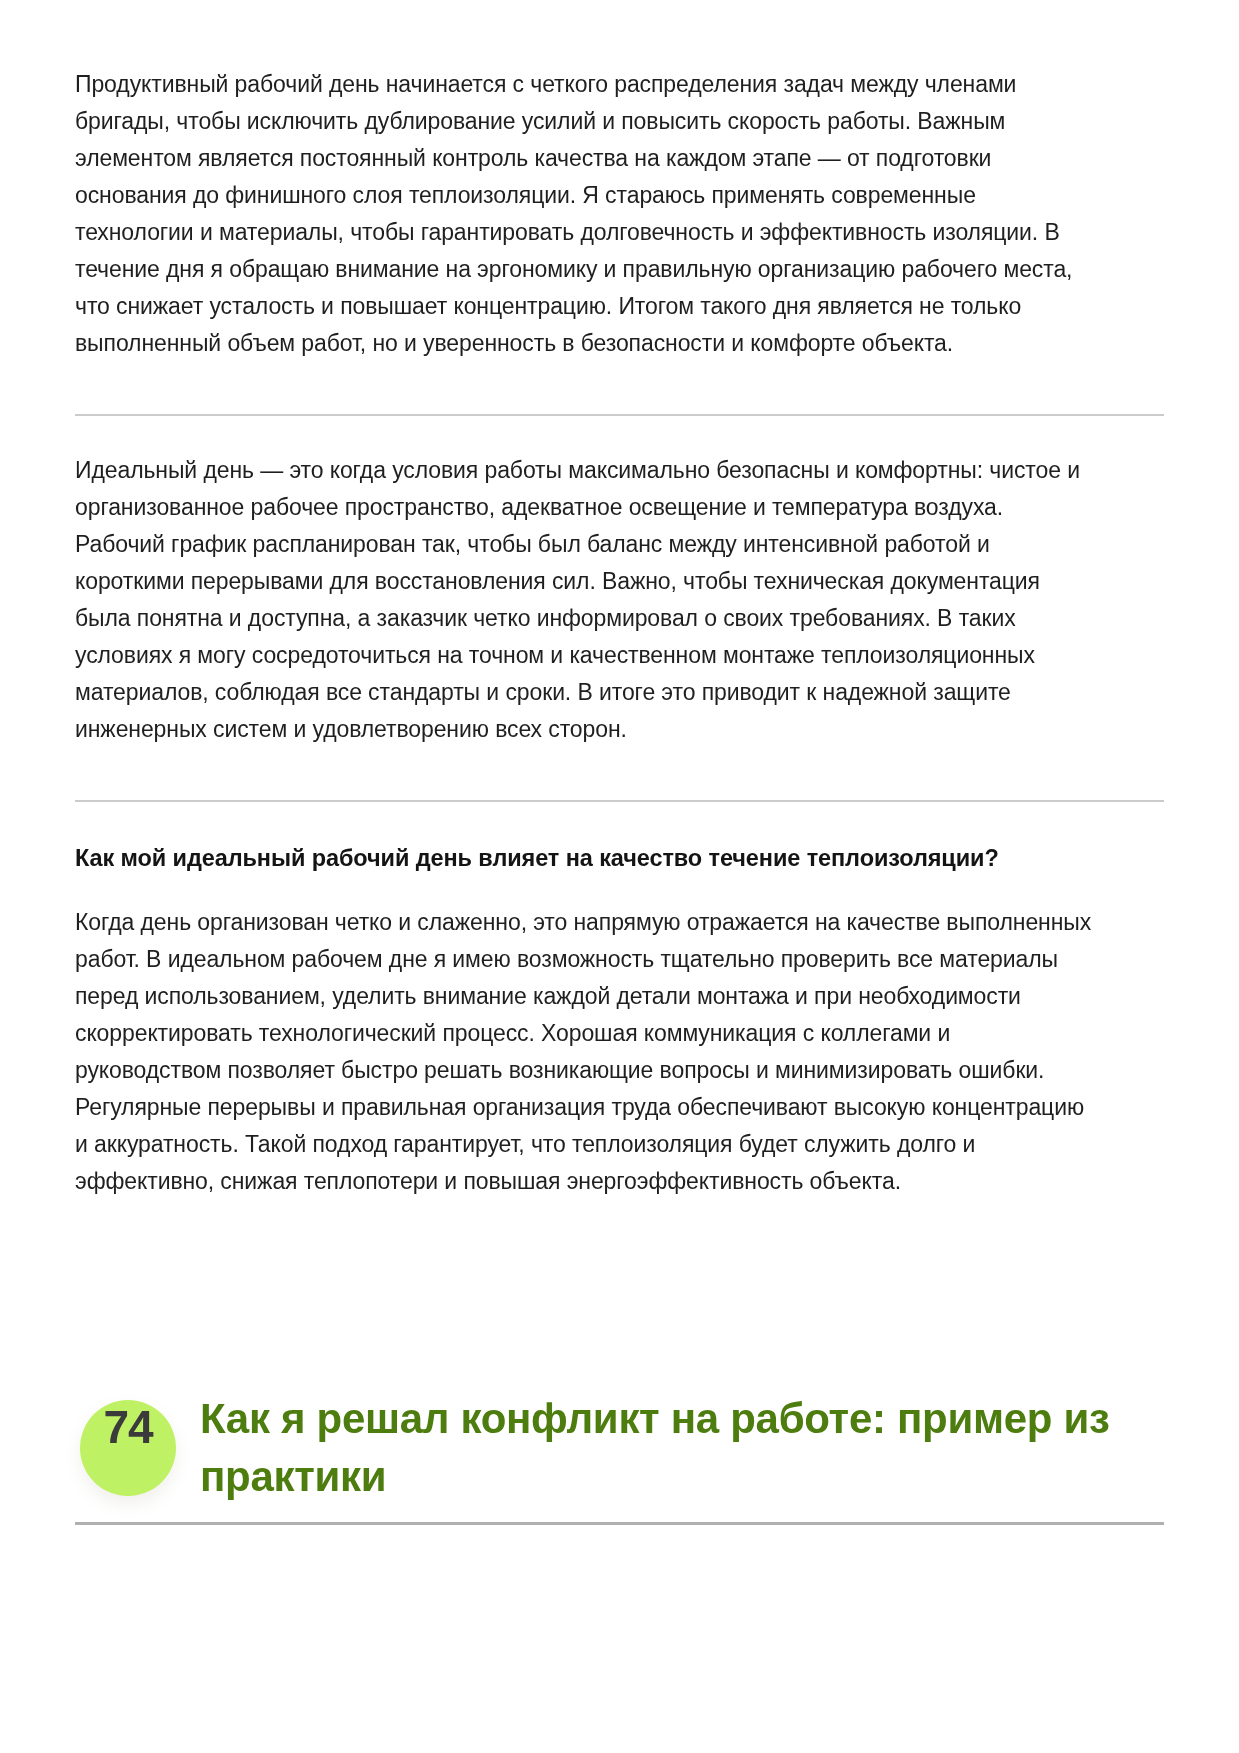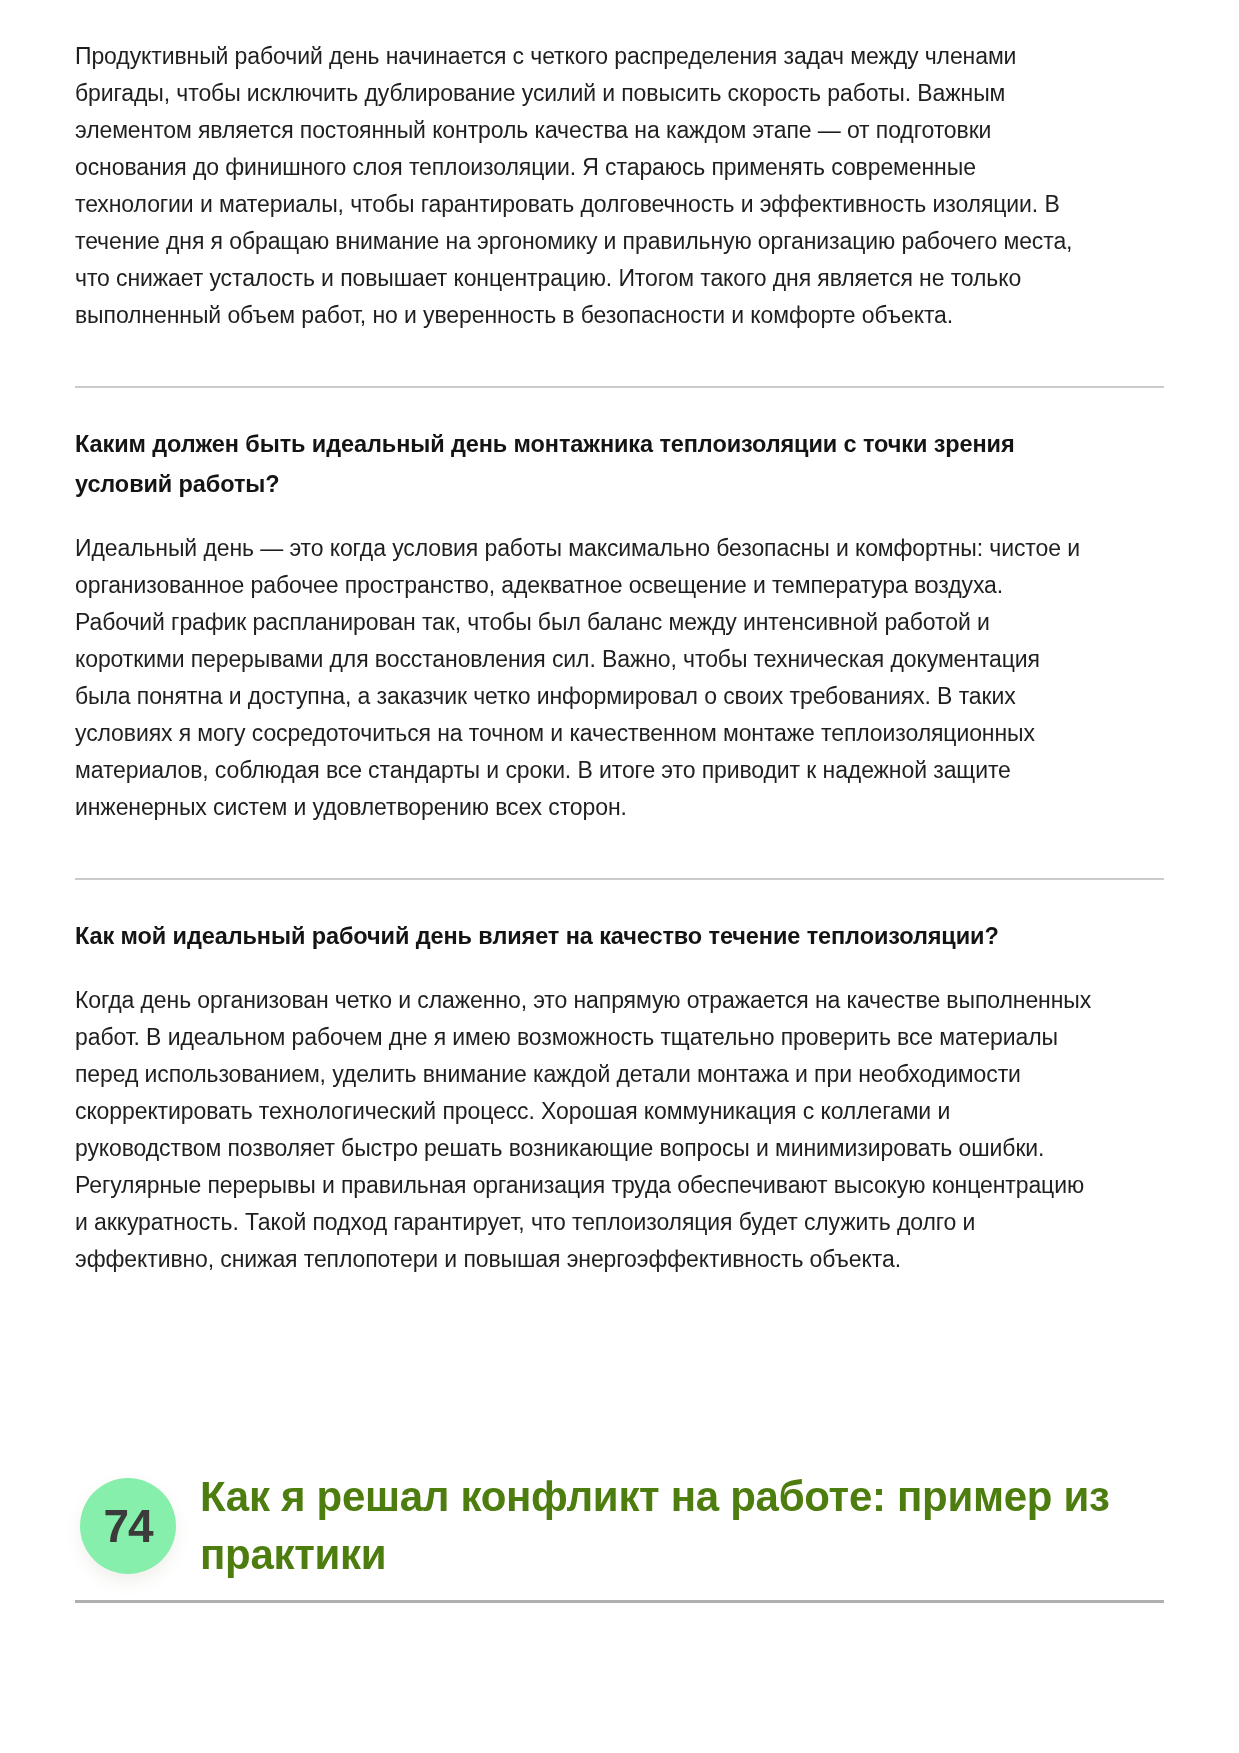--- a/index.html
+++ b/index.html
@@ -11,21 +11,21 @@
     height: 1753px;
     background: #ffffff;
     overflow: hidden;
     font-family: "Liberation Sans", sans-serif;
     color: #1f1f1f;
   }
   main.page {
     box-sizing: border-box;
     width: 1239px;
     height: 1753px;
-    padding: 38px 75px 0 75px;
+    padding: 66px 75px 0 75px;
   }
   p.body-text {
     margin: 0;
     max-width: 1020px;
     font-size: 23px;
     line-height: 37px;
     letter-spacing: -0.1px;
     color: #1f1f1f;
   }
   hr.divider {
@@ -56,24 +56,23 @@
     margin-top: 190px;
     display: flex;
     align-items: center;
   }
   .chapter-badge {
     flex: 0 0 auto;
     width: 96px;
     height: 96px;
     margin-left: 5px;
     border-radius: 50%;
-    background: #86efac;
+    background: #bef264;
     box-shadow: 0 8px 16px rgba(120, 110, 70, 0.10);
     display: flex;
-    align-items: center;
     justify-content: center;
   }
   .chapter-badge span {
     font-size: 46px;
     font-weight: bold;
     color: #3b3b3b;
     letter-spacing: -1px;
   }
   h1.chapter-title {
     margin: 0 0 0 24px;
@@ -87,21 +86,20 @@
 </style>
 </head>
 <body>
 
 <main class="page">
 
   <p class="body-text">Продуктивный рабочий день начинается с четкого распределения задач между членами бригады, чтобы исключить дублирование усилий и повысить скорость работы. Важным элементом является постоянный контроль качества на каждом этапе — от подготовки основания до финишного слоя теплоизоляции. Я стараюсь применять современные технологии и материалы, чтобы гарантировать долговечность и эффективность изоляции. В течение дня я обращаю внимание на эргономику и правильную организацию рабочего места, что снижает усталость и повышает концентрацию. Итогом такого дня является не только выполненный объем работ, но и уверенность в безопасности и комфорте объекта.</p>
 
   <hr class="divider">
 
-  <h2 class="question">Каким должен быть идеальный день монтажника теплоизоляции с точки зрения условий работы?</h2>
 
   <p class="body-text answer">Идеальный день — это когда условия работы максимально безопасны и комфортны: чистое и организованное рабочее пространство, адекватное освещение и температура воздуха. Рабочий график распланирован так, чтобы был баланс между интенсивной работой и короткими перерывами для восстановления сил. Важно, чтобы техническая документация была понятна и доступна, а заказчик четко информировал о своих требованиях. В таких условиях я могу сосредоточиться на точном и качественном монтаже теплоизоляционных материалов, соблюдая все стандарты и сроки. В итоге это приводит к надежной защите инженерных систем и удовлетворению всех сторон.</p>
 
   <hr class="divider">
 
   <h2 class="question">Как мой идеальный рабочий день влияет на качество течение теплоизоляции?</h2>
 
   <p class="body-text answer">Когда день организован четко и слаженно, это напрямую отражается на качестве выполненных работ. В идеальном рабочем дне я имею возможность тщательно проверить все материалы перед использованием, уделить внимание каждой детали монтажа и при необходимости скорректировать технологический процесс. Хорошая коммуникация с коллегами и руководством позволяет быстро решать возникающие вопросы и минимизировать ошибки. Регулярные перерывы и правильная организация труда обеспечивают высокую концентрацию и аккуратность. Такой подход гарантирует, что теплоизоляция будет служить долго и эффективно, снижая теплопотери и повышая энергоэффективность объекта.</p>
 
   <header class="chapter-header">

